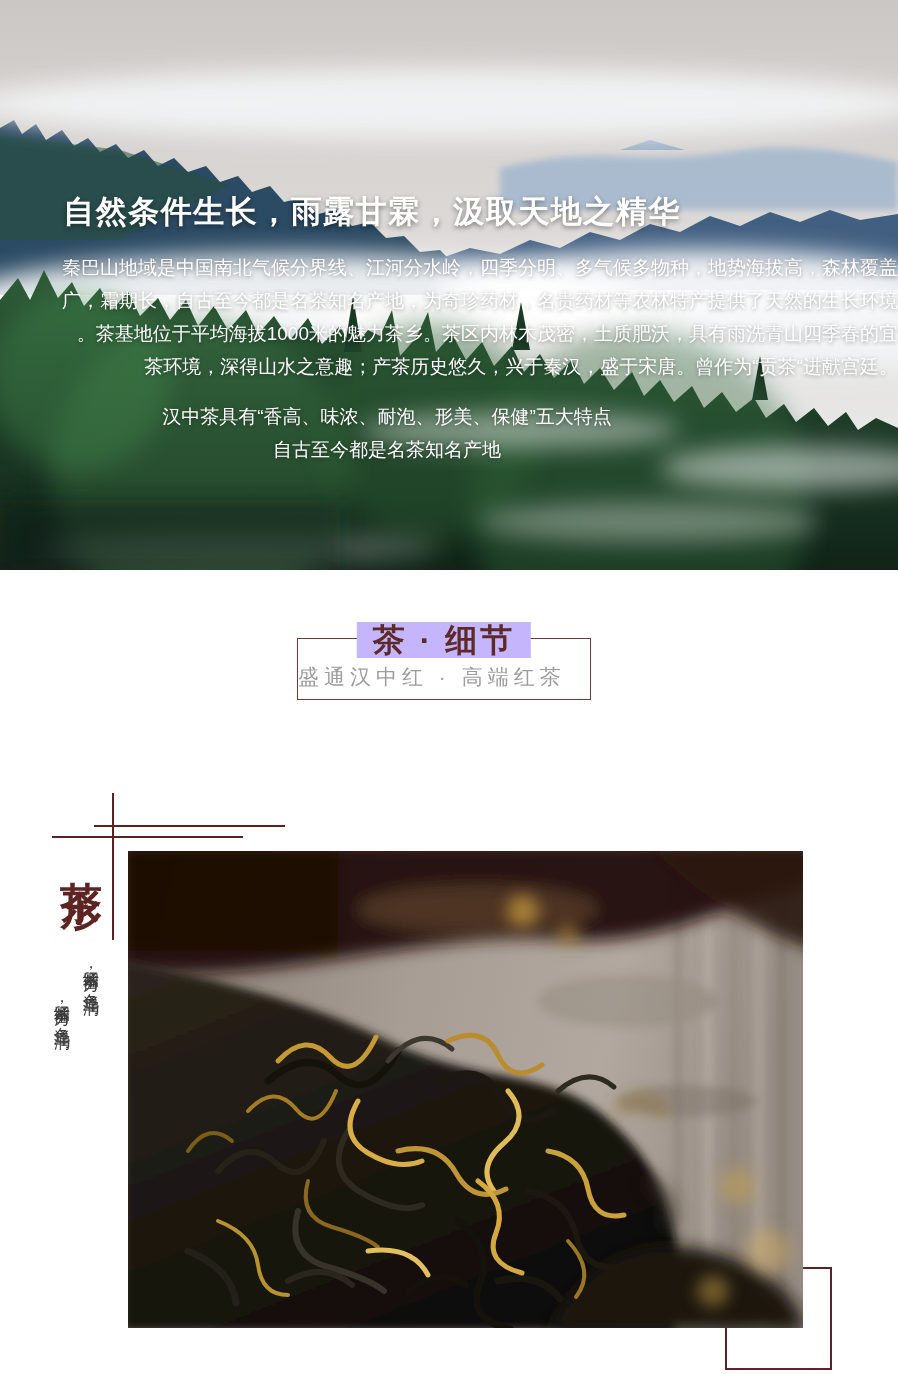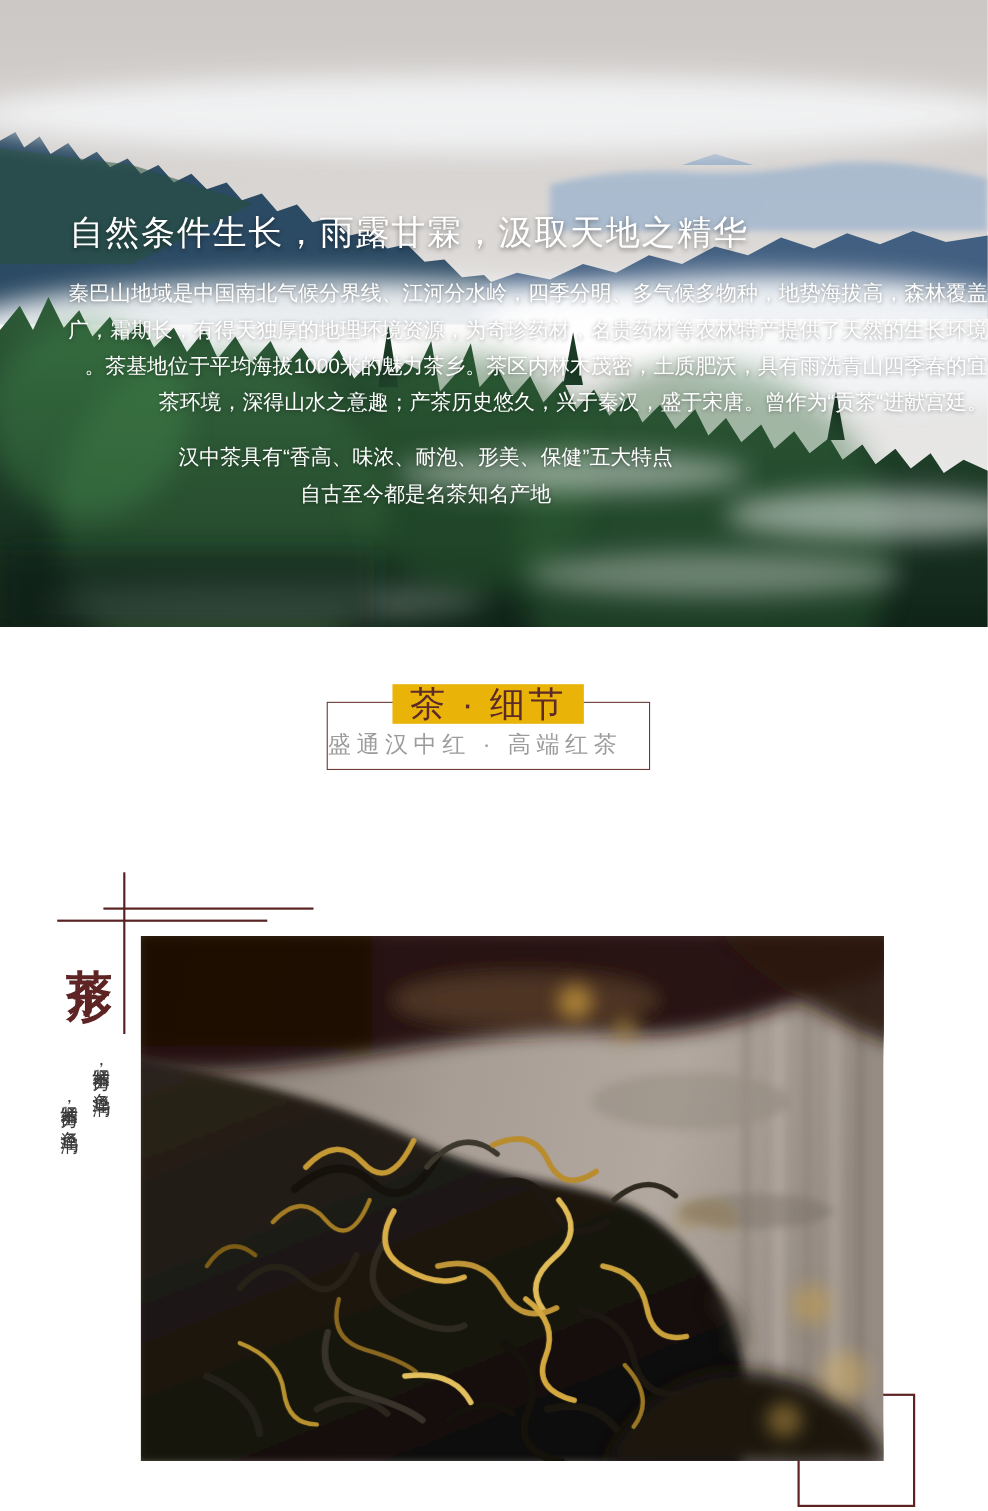--- a/index.html
+++ b/index.html
@@ -7,39 +7,39 @@
     width:898px;height:1374px;position:relative;overflow:hidden;background:#ffffff;
     font-family:"Liberation Sans","DejaVu Sans",sans-serif;
   }
   .abs{position:absolute;}
 
   
   .hero{left:0;top:0;width:898px;height:570px;overflow:hidden;}
   .hero svg{position:absolute;left:0;top:0;}
   .hero-title{
     left:0;top:191px;width:744px;text-align:center;color:#ffffff;
-    font-size:31px;font-weight:normal;letter-spacing:1.5px;
+    font-size:31px;font-weight:bold;letter-spacing:1.5px;
     text-shadow:0 2px 5px rgba(0,0,0,.45);white-space:nowrap;
   }
   .hero-paragraph{left:0;top:251px;width:898px;text-align:right;color:#ffffff;
     font-size:19px;line-height:33px;text-shadow:0 1px 4px rgba(0,0,0,.4);}
   .hero-paragraph div{white-space:nowrap;}
   .hero-features{left:0;top:400px;width:774px;text-align:center;color:#ffffff;
     font-size:19px;line-height:33px;text-shadow:0 1px 4px rgba(0,0,0,.4);}
   .hero-features div{white-space:nowrap;}
 
   
   .header-box{
     left:297px;top:638px;width:292px;height:60px;
     border:1.5px solid #6d3a34;
   }
   .header-title{
     position:absolute;top:-17px;left:50%;transform:translateX(-50%);
-    background:#eab308;padding:0 16px;white-space:nowrap;
-    color:#5c2a28;font-size:32px;font-weight:normal;letter-spacing:3px;line-height:36px;
+    background:#c4b5fd;padding:0 16px;white-space:nowrap;
+    color:#5c2a28;font-size:32px;font-weight:bold;letter-spacing:3px;line-height:36px;
   }
   .header-subtitle{
     position:absolute;left:0;top:24px;width:100%;text-align:left;
     color:#9c9c9c;font-size:21px;letter-spacing:5px;white-space:nowrap;
   }
 
   
   .deco-line{background:#5a2323;}
   .deco-v{left:112px;top:793px;width:1.5px;height:147px;}
   .deco-h1{left:94px;top:825px;width:191px;height:1.5px;}
@@ -123,21 +123,21 @@
     <ellipse cx="800" cy="468" rx="140" ry="22" fill="#ffffff" opacity="0.5" filter="url(#b12)"></ellipse>
     <ellipse cx="650" cy="522" rx="170" ry="20" fill="#ffffff" opacity="0.35" filter="url(#b12)"></ellipse>
     <ellipse cx="240" cy="548" rx="200" ry="16" fill="#ffffff" opacity="0.25" filter="url(#b12)"></ellipse>
     <rect x="0" y="500" width="340" height="70" fill="#0d1f14" opacity="0.55" filter="url(#b12)"></rect>
   </svg>
 
   <div class="abs hero-title">自然条件生长，雨露甘霖，汲取天地之精华</div>
 
   <div class="abs hero-paragraph">
     <div>秦巴山地域是中国南北气候分界线、江河分水岭，四季分明、多气候多物种，地势海拔高，森林覆盖</div>
-    <div>广，霜期长，有得天独厚的地理环境资源，为奇珍药材，名贵药材等农林特产提供了天然的生长环境</div>
+    <div>广，霜期长，自古至今都是名茶知名产地，为奇珍药材，名贵药材等农林特产提供了天然的生长环境</div>
     <div>。茶基地位于平均海拔1000米的魅力茶乡。茶区内林木茂密，土质肥沃，具有雨洗青山四季春的宜</div>
     <div>茶环境，深得山水之意趣；产茶历史悠久，兴于秦汉，盛于宋唐。曾作为“贡茶“进献宫廷。</div>
   </div>
 
   <div class="abs hero-features">
     <div>汉中茶具有“香高、味浓、耐泡、形美、保健”五大特点</div>
     <div>自古至今都是名茶知名产地</div>
   </div>
 </div>
 

